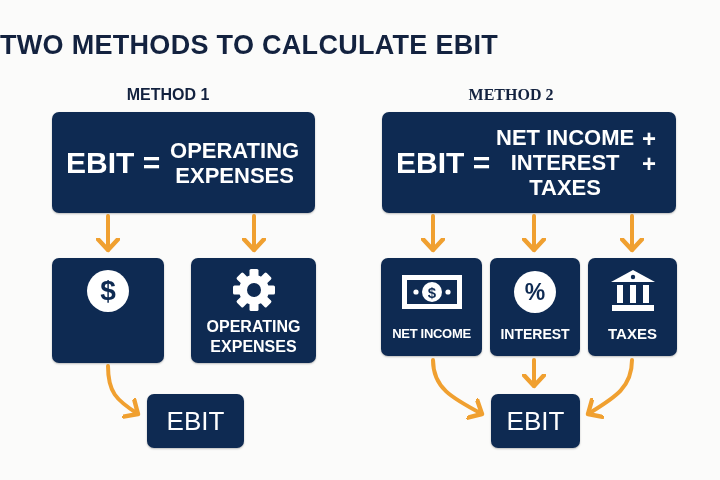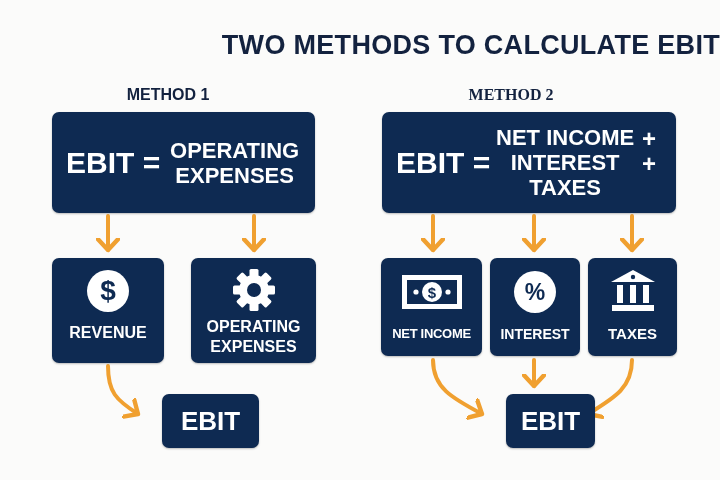--- a/index.html
+++ b/index.html
@@ -2,21 +2,21 @@
 <html><head>
 <meta charset="utf-8">
 <style>
   html, body { margin:0; padding:0; }
   body {
     width:720px; height:480px; position:relative; overflow:hidden;
     background:#fbfbfa;
     font-family:"Liberation Sans", "DejaVu Sans", sans-serif;
   }
   .title {
-    position:absolute; left:0; top:30px; width:720px; text-align:right;
+    position:absolute; left:0; top:30px; width:720px; text-align:left;
     font-size:27px; font-weight:bold; color:#13223f; letter-spacing:0.3px;
   }
   .method-label {
     position:absolute; top:86px; font-size:16px; font-weight:bold; color:#13223f;
     text-align:center;
   }
   .navy {
     position:absolute; background:#0e2a52; border-radius:7px; color:#fff;
     box-shadow:0 1px 2px rgba(0,0,0,0.25);
   }
@@ -32,21 +32,21 @@
   }
   .card {
     display:flex; flex-direction:column; align-items:center; justify-content:flex-start;
   }
   .card-label {
     font-weight:bold; text-align:center; line-height:20px;
   }
   .icon { display:block; }
   .ebit-box {
     display:flex; align-items:center; justify-content:center;
-    font-size:26px; font-weight:bold;margin-left:15px;
+    font-size:26px; font-weight:normal;
   }
   svg.arrows { position:absolute; left:0; top:0; }
 </style>
 </head>
 <body>
 
 <div class="title">TWO METHODS TO CALCULATE EBIT</div>
 
 <svg class="arrows" width="720" height="480">
   <defs>
@@ -79,21 +79,20 @@
     <div>OPERATING</div>
     <div>EXPENSES</div>
   </div>
 </div>
 
 <div class="navy card" style="left:52px; top:258px; width:112px; height:105px;">
   <svg class="icon" width="46" height="46" viewBox="0 0 46 46" style="margin-top:10px;">
     <circle cx="23" cy="23" r="21" fill="#fff"></circle>
     <text x="23" y="32" text-anchor="middle" font-family="Liberation Sans, sans-serif" font-size="28" font-weight="bold" fill="#0e2a52">$</text>
   </svg>
-  <div class="card-label" style="font-size:16px; margin-top:9px;">REVENUE</div>
 </div>
 
 <div class="navy card" style="left:191px; top:258px; width:125px; height:105px;">
   <svg class="icon" width="46" height="46" viewBox="0 0 46 46" style="margin-top:9px;">
     <g fill="#fff" transform="translate(23,23)">
       <circle r="15"></circle>
       <rect x="-4.5" y="-21" width="9" height="10" rx="1.5"></rect>
       <rect x="-4.5" y="-21" width="9" height="10" rx="1.5" transform="rotate(45)"></rect>
       <rect x="-4.5" y="-21" width="9" height="10" rx="1.5" transform="rotate(90)"></rect>
       <rect x="-4.5" y="-21" width="9" height="10" rx="1.5" transform="rotate(135)"></rect>

